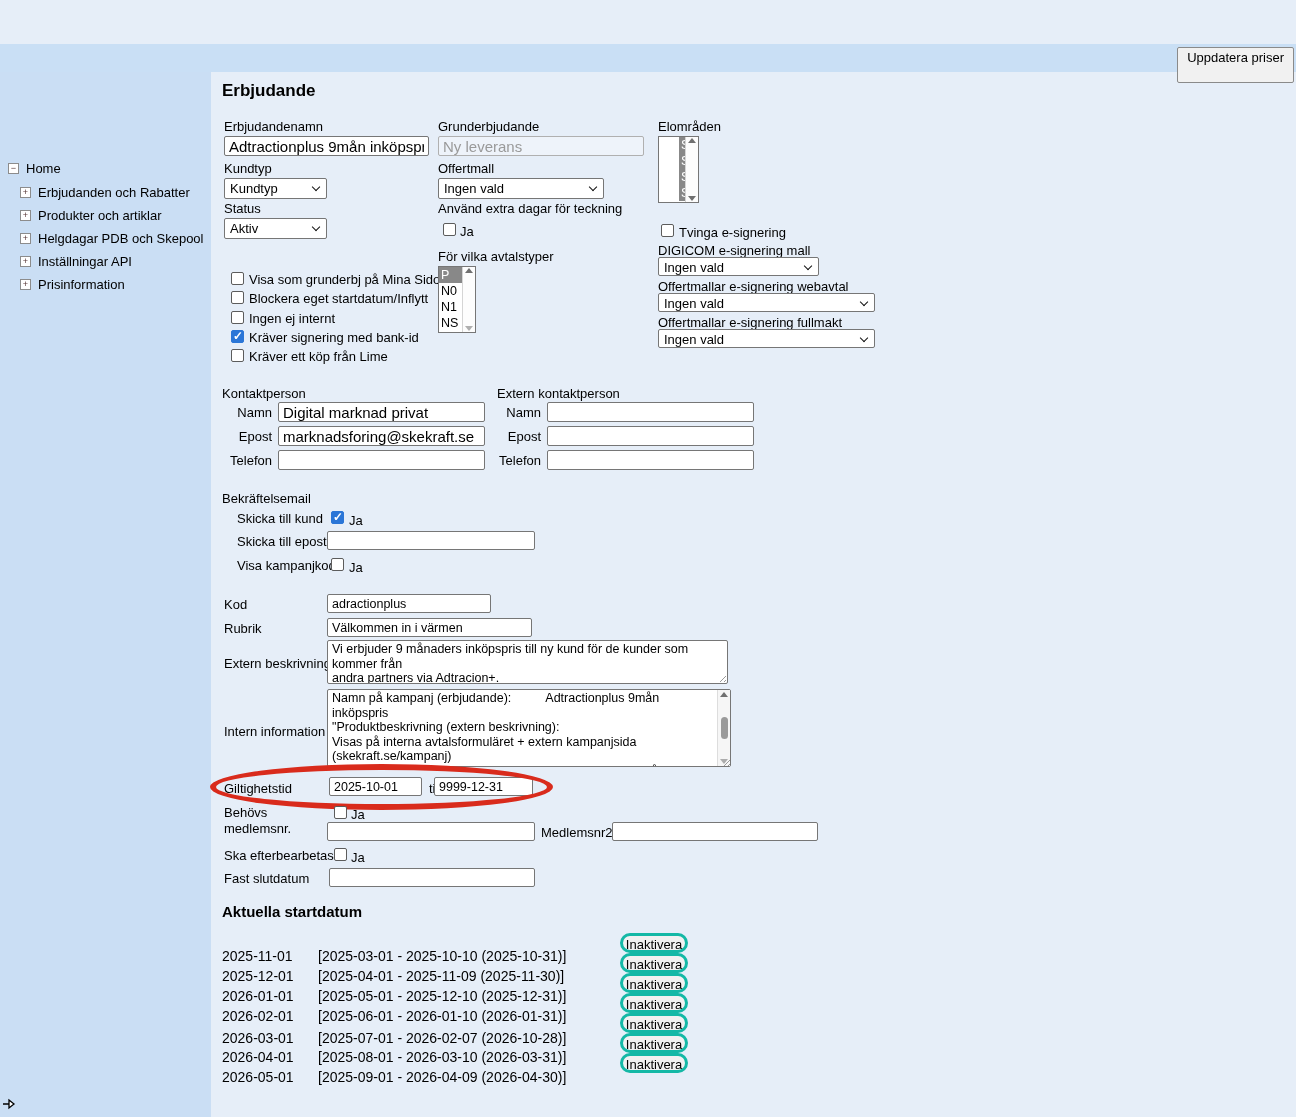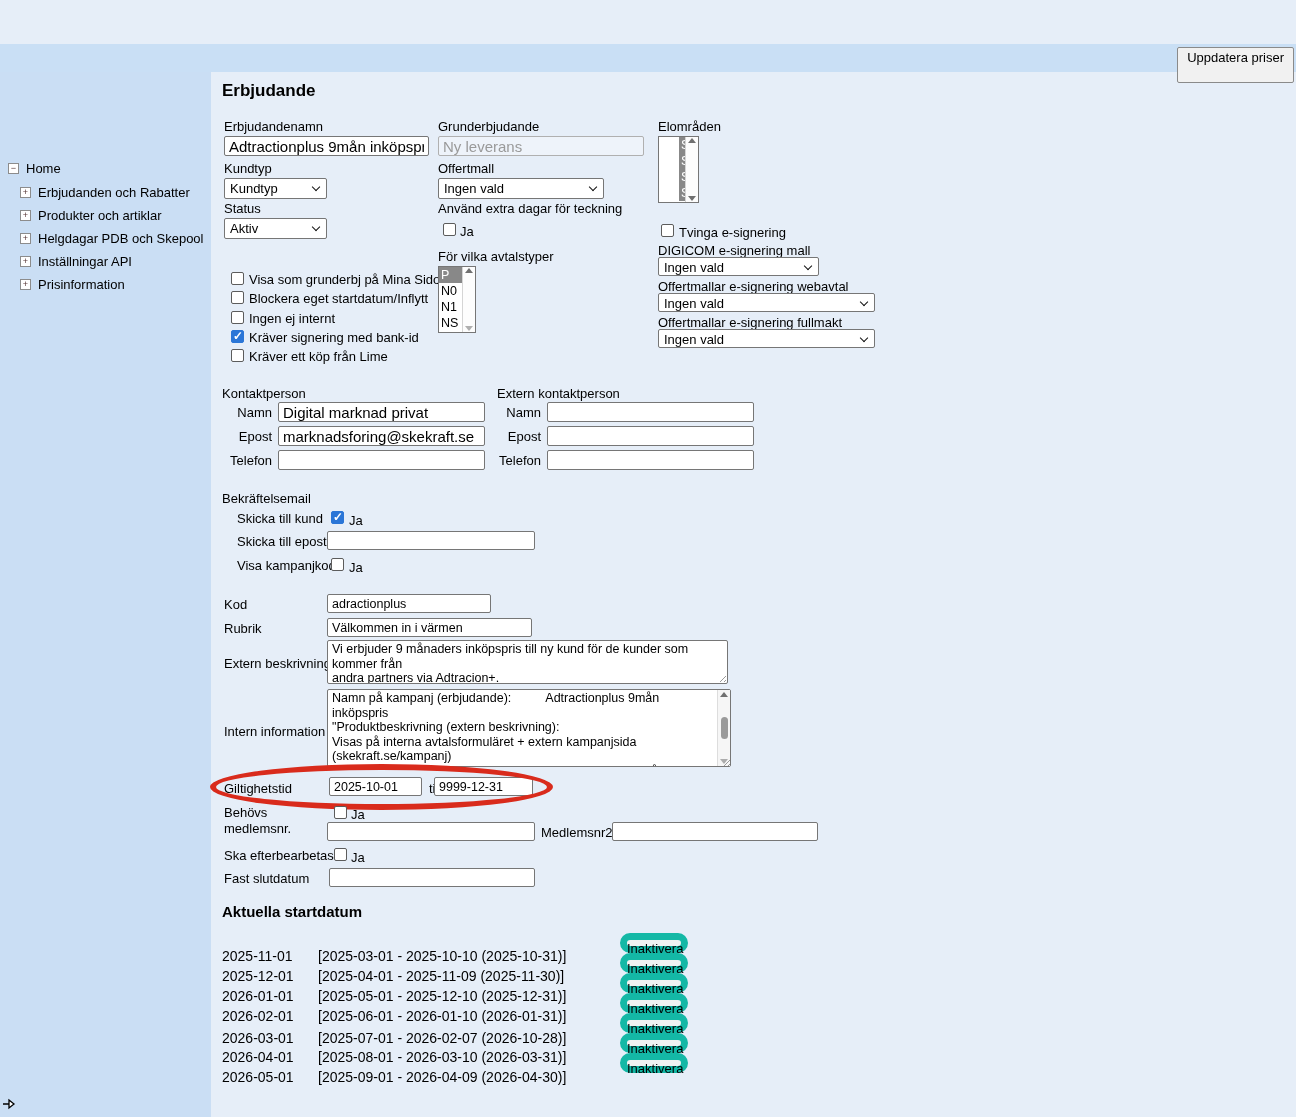--- a/index.html
+++ b/index.html
@@ -46,21 +46,21 @@
   .arrow.dim { opacity:.55; }
 
   .ta { position:absolute; border:1px solid #767676; border-radius:2px; background:#fff; font-family:"Liberation Sans",sans-serif; font-size:12.5px; line-height:14.5px; padding:1px 4px; color:#000; resize:none; overflow:hidden; white-space:pre-wrap; }
   .ta-sbar { position:absolute; width:13px; background:#f6f6f6; border-left:1px solid #ddd; display:flex; flex-direction:column; align-items:center; justify-content:space-between; padding:2px 0; }
   .ta-thumb { width:7px; height:22px; background:#9a9a9a; border-radius:4px; }
   .resize-corner { position:absolute; width:9px; height:9px; background:repeating-linear-gradient(135deg, transparent 0 2px, #9a9a9a 2px 3px); clip-path:polygon(100% 0, 100% 100%, 0 100%); }
 
   .red-oval { position:absolute; border:6px solid #d92b1c; border-radius:50%; background:transparent; }
 
   .rowline { position:absolute; font-size:14px; white-space:nowrap;margin-top:16px; }
-  .inakt-btn { position:absolute; width:68px; height:20px; background:#f1f1f1; border:7px solid #14b8a6; border-radius:10px; font-size:13px; text-align:center; line-height:18px; }
+  .inakt-btn { position:absolute; width:68px; height:20px; background:#f1f1f1; border:3px solid #14b8a6; border-radius:10px; font-size:13px; text-align:center; line-height:18px; }
 </style>
 </head>
 <body>
 
 <div class="page">
 
 
   <div class="topstrip">
     <div class="btn update-btn">Uppdatera priser</div>
   </div>

